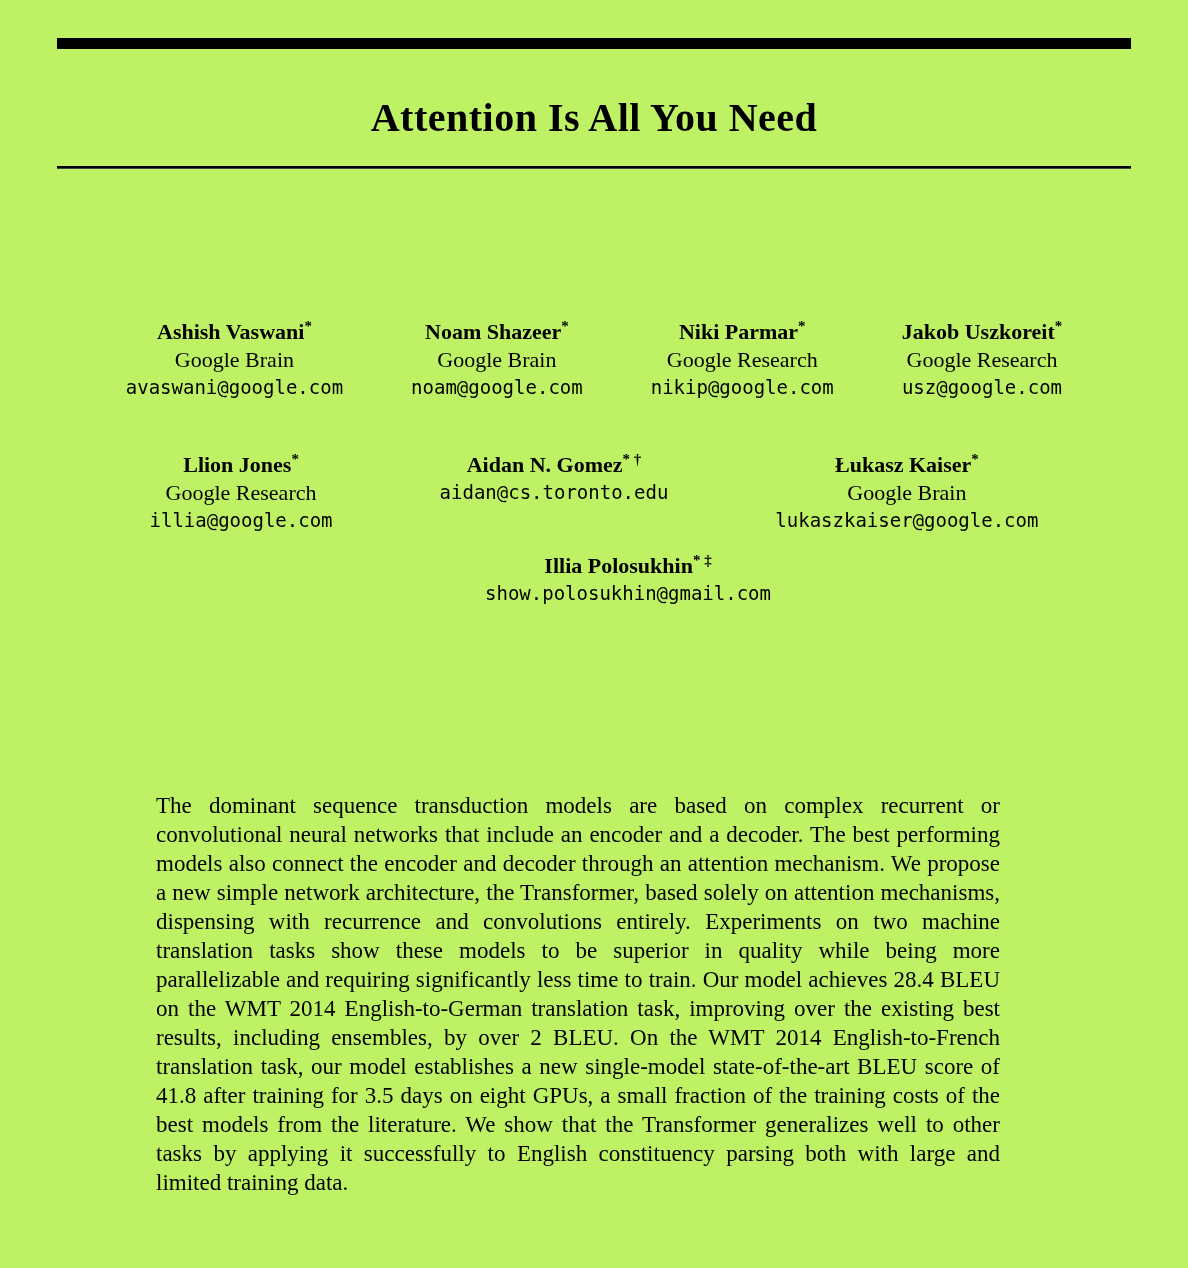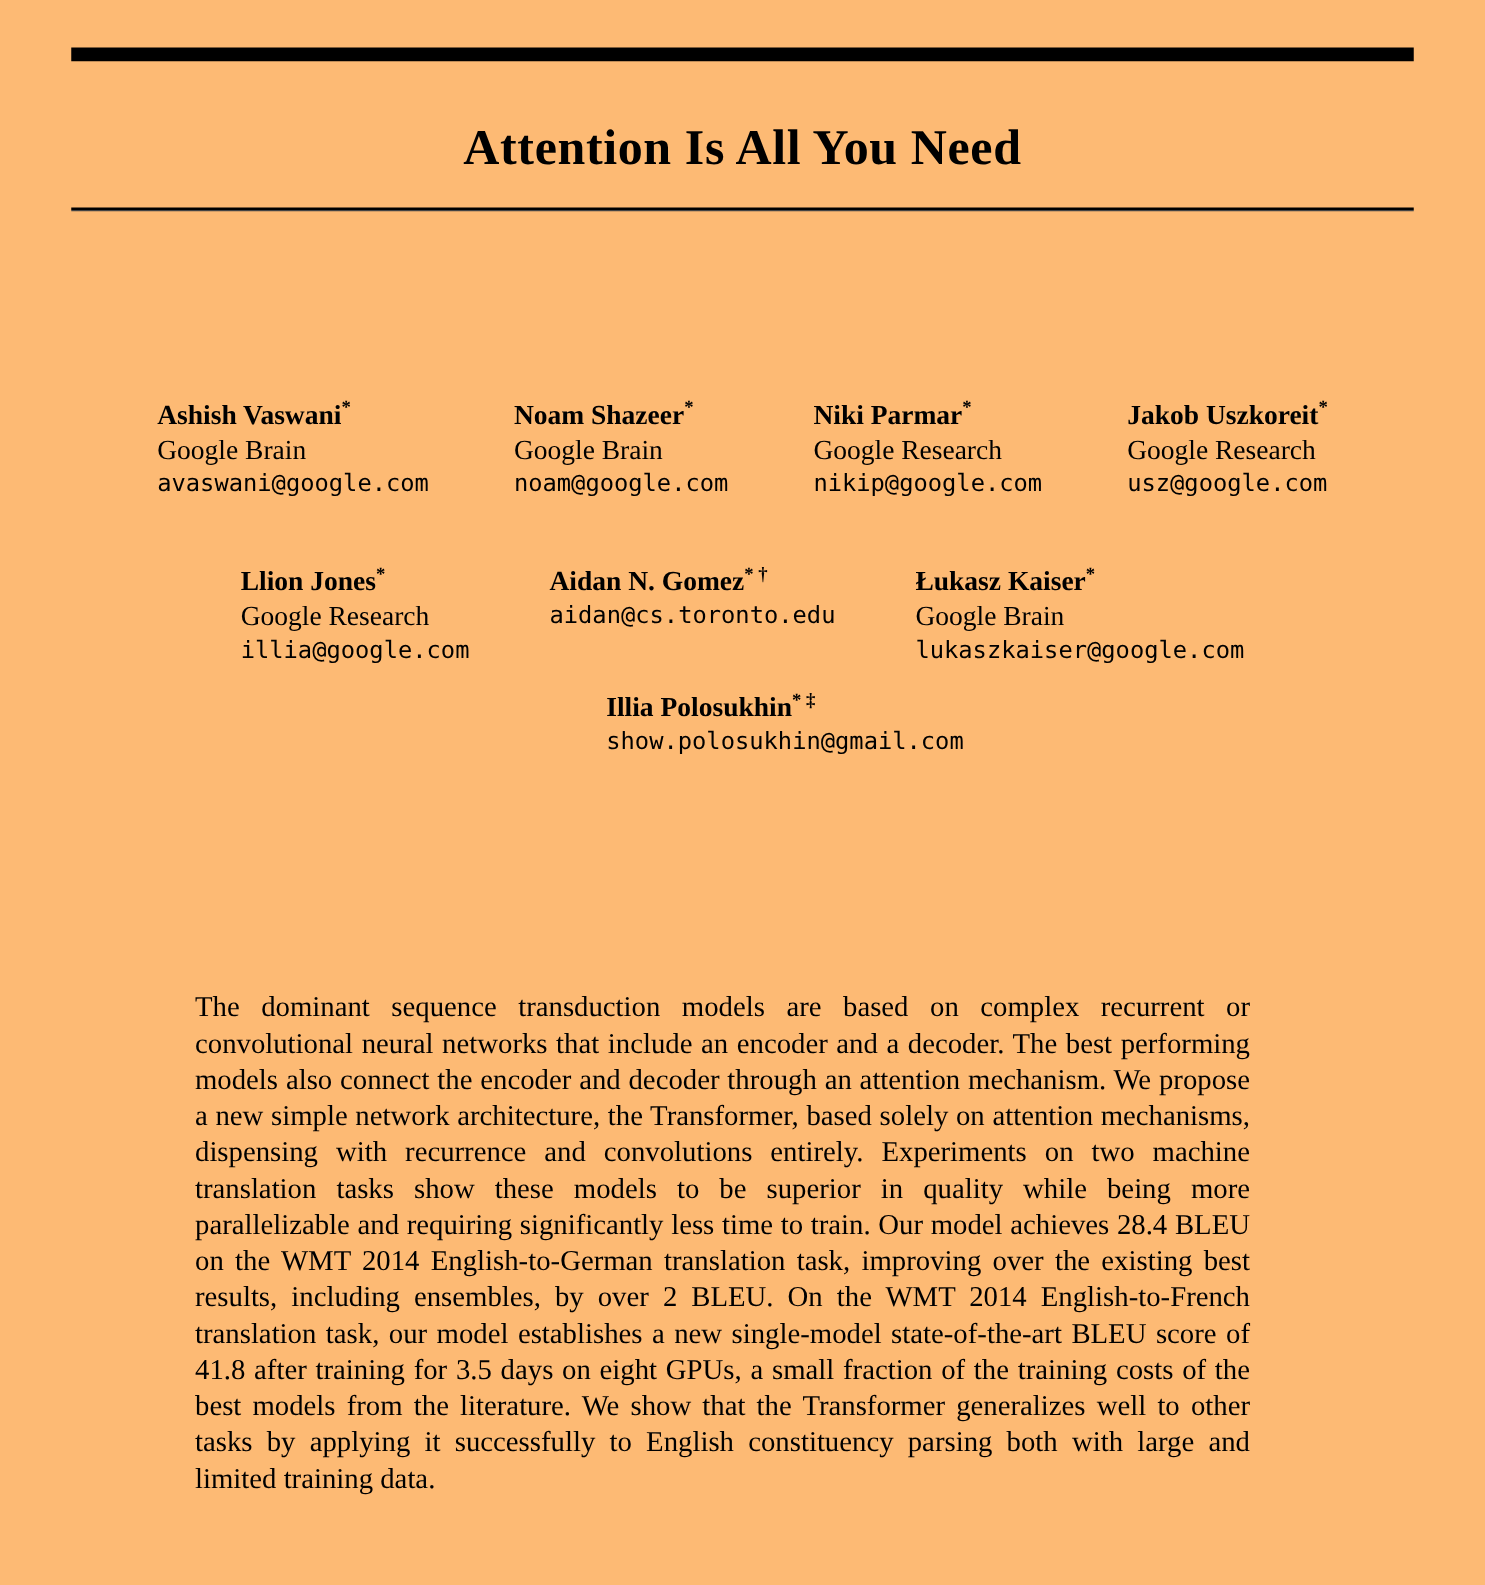--- a/index.html
+++ b/index.html
@@ -1,20 +1,20 @@
 <!DOCTYPE html>
 <html><head>
 <meta charset="utf-8">
 <style>
   html, body { margin: 0; padding: 0; background: #ffffff; }
   .page {
     position: relative;
     width: 1188px;
     height: 1268px;
-    background: #fdba74;
+    background: #bef264;
     color: #000000;
     font-family: "Liberation Serif", serif;
     overflow: hidden;
   }
   .rule-thick {
     position: absolute;
     left: 57px; right: 57px;
     top: 38px; height: 11px;
     background: #000000;
   }
@@ -33,23 +33,24 @@
     top: 166px; height: 0;
     border-top: 2px solid #000000;
     border-bottom: 1px solid #444444;
   }
   .authors-row {
     position: absolute;
     left: 0; width: 100%;
     display: flex;
     justify-content: center;
     align-items: flex-start;
+    text-align: center;
   }
   .row1 { top: 318px; gap: 68px; }
-  .row2 { top: 451px; gap: 64px; }
+  .row2 { top: 451px; gap: 107px; }
   .row3 { top: 552px; margin-left: 34px; }
   .author { white-space: nowrap; }
   .author-name {
     font-weight: bold;
     font-size: 22px;
     line-height: 28px;
   }
   .author-name sup.mark {
     font-size: 68%;
     line-height: 0;

